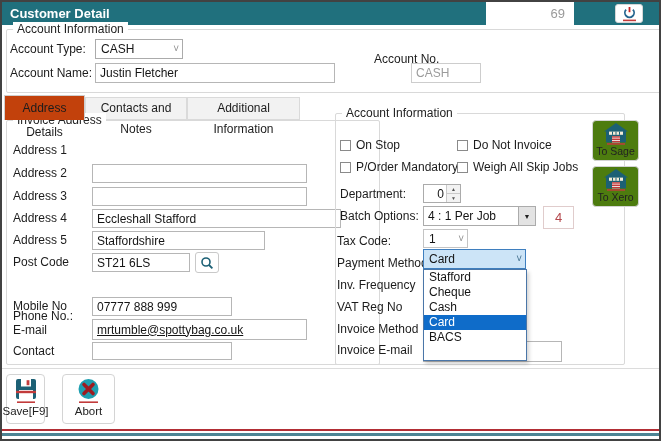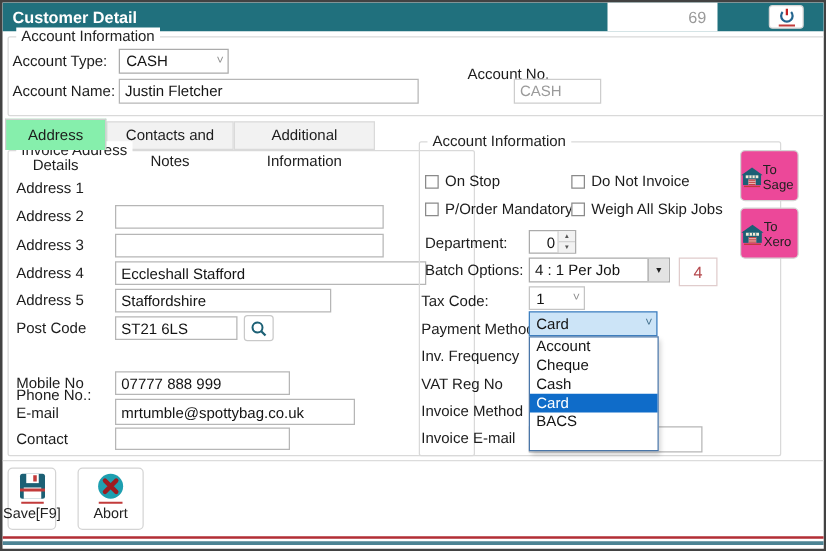--- a/index.html
+++ b/index.html
@@ -43,25 +43,25 @@
   
   .cb{position:absolute;display:flex;align-items:center;gap:5px;font-size:12px;color:#1c1c1c;white-space:nowrap;cursor:pointer;}
   .cb .box{width:11px;height:11px;border:1px solid #8a8a8a;background:#fff;box-sizing:border-box;}
   
   .ddl{position:absolute;background:#fff;border:1px solid #4a76a8;box-sizing:border-box;z-index:10;
     box-shadow:2px 3px 4px rgba(0,0,0,0.18);}
   .opt{height:15px;line-height:15px;font-size:12px;color:#141414;padding:0 5px;white-space:nowrap;cursor:pointer;}
   .opt.sel{background:#0f6cc9;color:#fff;}
   
   .tab{position:absolute;box-sizing:border-box;font-size:12px;color:#1c1c1c;text-align:center;cursor:pointer;}
-  .tab-active{background:#86efac;border:1px solid #cfcfcf;border-bottom:none;z-index:2;line-height:24px;}
+  .tab-active{background:#c2410c;border:1px solid #cfcfcf;border-bottom:none;z-index:2;line-height:24px;}
   .tab-idle{background:#f2f2f2;border:1px solid #dadada;line-height:21px;}
   
-  .tool-btn{position:absolute;background:#ec4899;border:1px solid #d4d4d4;border-radius:4px;box-sizing:border-box;
-    display:flex;flex-direction:row;align-items:center;justify-content:flex-start;padding-top:2px;cursor:pointer;}
+  .tool-btn{position:absolute;background:#4d7c0f;border:1px solid #d4d4d4;border-radius:4px;box-sizing:border-box;
+    display:flex;flex-direction:column;align-items:center;justify-content:flex-start;padding-top:2px;cursor:pointer;}
   .tool-btn .tlbl{font-size:10.5px;color:#222;line-height:12px;}
   .foot-btn{position:absolute;background:#fff;border:1px solid #d4d4d4;border-radius:4px;box-sizing:border-box;
     display:flex;flex-direction:column;align-items:center;justify-content:flex-start;padding-top:3px;cursor:pointer;}
   .foot-btn .flbl{font-size:11.5px;color:#222;line-height:13px;}
   .search-btn{position:absolute;background:#fff;border:1px solid #c9c9c9;border-radius:3px;box-sizing:border-box;
     display:flex;align-items:center;justify-content:center;cursor:pointer;}
   .hline{position:absolute;left:0;width:657px;}
 </style>
 </head>
 <body>
@@ -114,21 +114,21 @@
   <div class="search-btn" style="left:193px;top:250px;width:24px;height:21px;">
     <svg width="14" height="14" viewBox="0 0 14 14">
       <circle cx="6" cy="6" r="4" fill="none" stroke="#1c6075" stroke-width="1.6"></circle>
       <line x1="9" y1="9" x2="12.4" y2="12.4" stroke="#1c6075" stroke-width="1.8"></line>
     </svg>
   </div>
   <span class="lbl" style="left:11px;top:275px;margin-top:32px;">Phone No.:</span>
   <span class="lbl" style="left:11px;top:297px;">Mobile No</span>
   <div class="inp" style="left:90px;top:295px;width:140px;height:19px;">07777 888 999</div>
   <span class="lbl" style="left:11px;top:321px;">E-mail</span>
-  <div class="inp" style="left:90px;top:317px;width:192px;height:21px;">mrtumble@spottybag.co.uk</div>
+  <div class="inp" style="left:90px;top:317px;width:215px;height:21px;text-decoration:underline;">mrtumble@spottybag.co.uk</div>
   <span class="lbl" style="left:11px;top:342px;">Contact</span>
   <div class="inp" style="left:90px;top:340px;width:140px;height:18px;"></div>
 
   <div class="grp" style="left:333px;top:111px;width:240px;height:250px;">
     <span class="legend">Account Information</span>
   </div>
   <div class="cb" style="left:338px;top:136px;">
     <span class="box"></span>
     <span>On Stop</span>
   </div>
@@ -173,21 +173,21 @@
     <span class="chev">˅</span>
   </div>
 
   <span class="lbl" style="left:335px;top:276px;">Inv. Frequency</span>
   <span class="lbl" style="left:335px;top:298px;">VAT Reg No</span>
   <span class="lbl" style="left:335px;top:320px;">Invoice Method</span>
   <span class="lbl" style="left:335px;top:341px;">Invoice E-mail</span>
   <div class="inp" style="left:421px;top:339px;width:139px;height:21px;z-index:1;"></div>
 
   <div class="ddl" style="left:421px;top:267px;width:104px;height:92px;">
-    <div class="opt">Account</div>
+    <div class="opt">Stafford</div>
     <div class="opt">Cheque</div>
     <div class="opt">Cash</div>
     <div class="opt sel">Card</div>
     <div class="opt">BACS</div>
   </div>
 
   <div class="tool-btn" style="left:590px;top:118px;width:47px;height:41px;">
     <svg width="24" height="22" viewBox="0 0 24 22">
       <polygon points="12,0 24,8.5 0,8.5" fill="#1c6075"></polygon>
       <rect x="2" y="7" width="20" height="12.4" fill="#1c6075"></rect>

